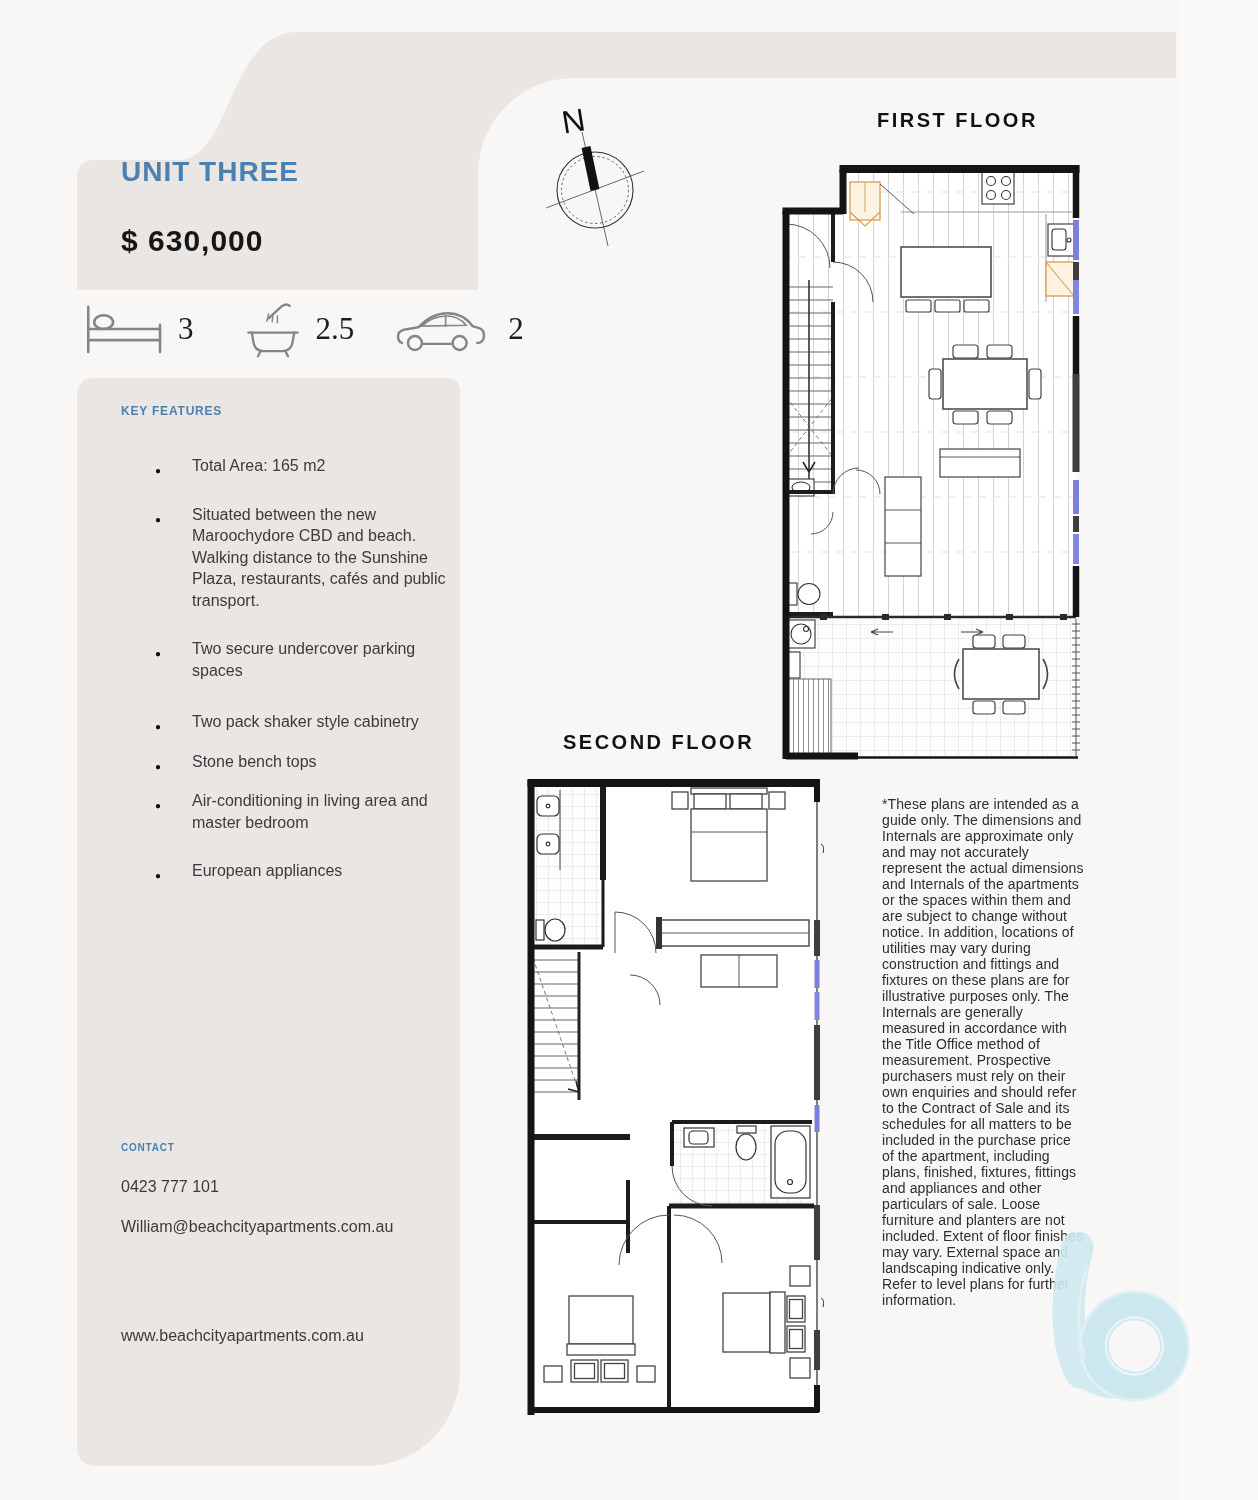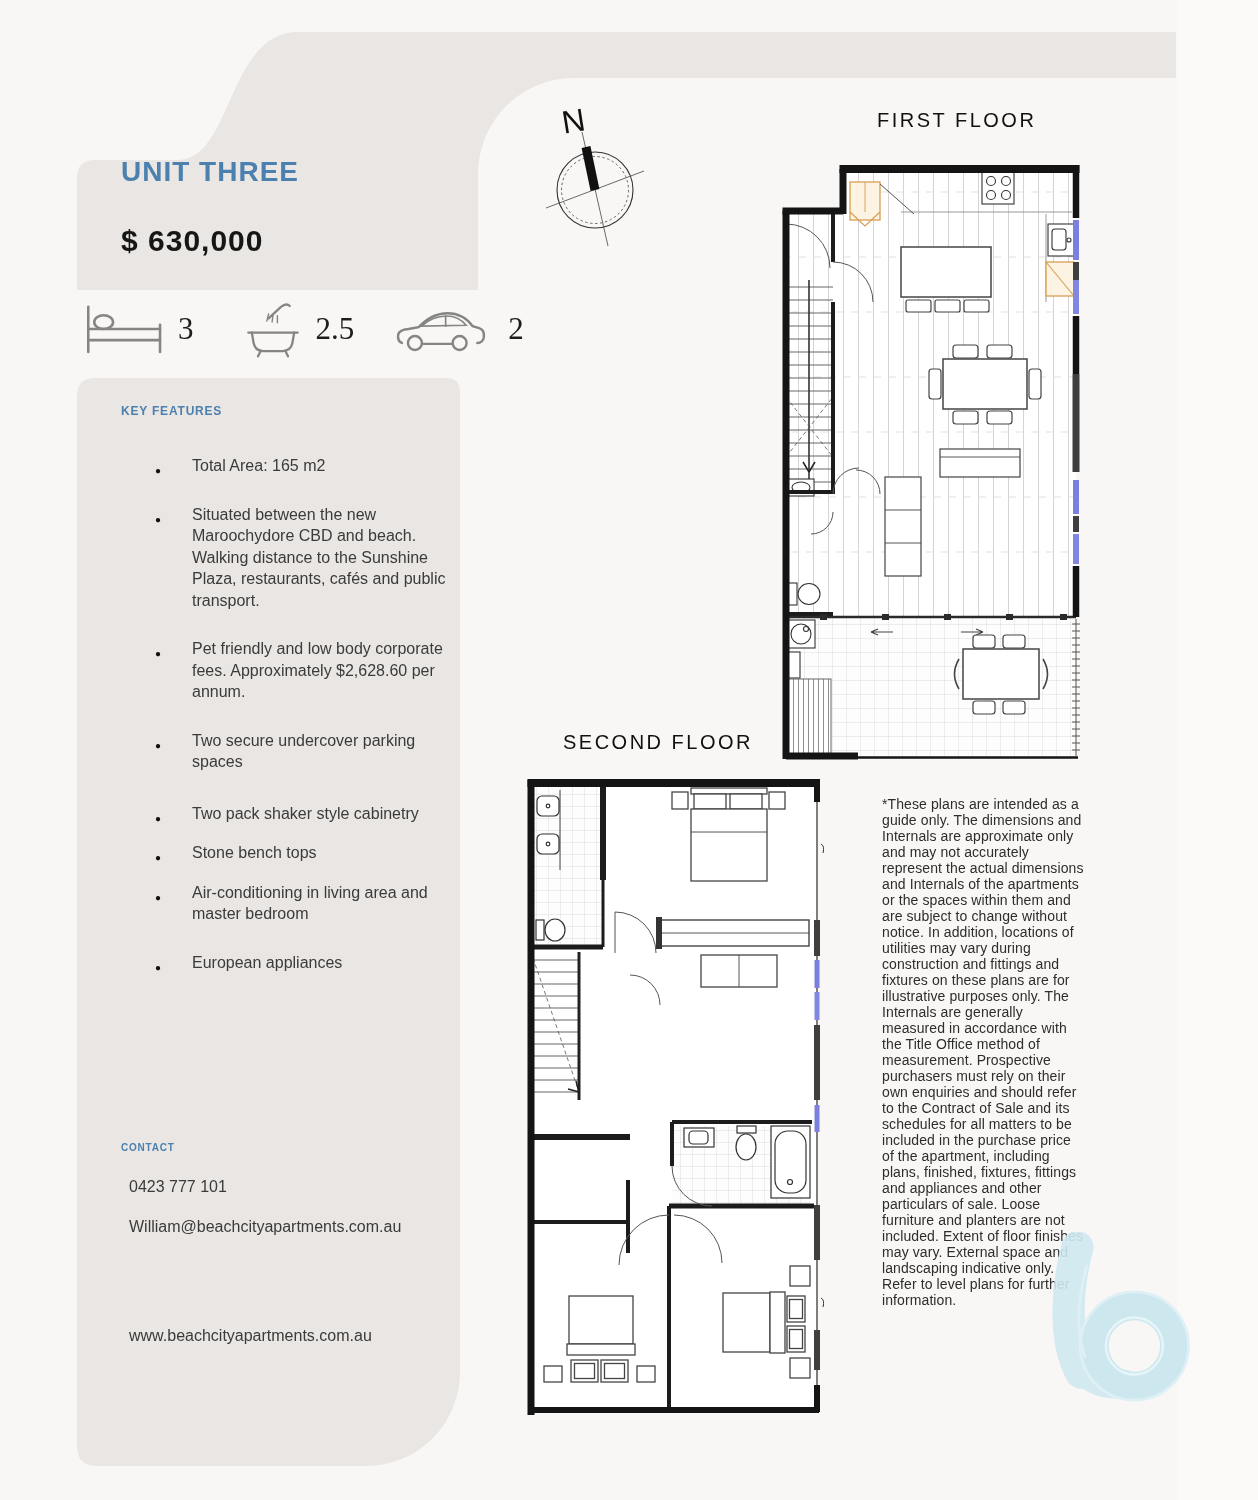--- a/index.html
+++ b/index.html
@@ -10,22 +10,22 @@
   .price{left:121px;top:224px;font-size:30px;font-weight:bold;letter-spacing:1px;color:#161616;}
   .stats{left:84px;top:298px;width:420px;height:62px;display:flex;align-items:center;}
   .stat-group{display:flex;align-items:center;}
   .stat-num{font-family:"Liberation Serif", serif;font-size:31px;color:#1d1d1d;margin-left:12px;}
   .kf-head{left:121px;top:404px;font-size:12px;font-weight:bold;letter-spacing:0.8px;color:#4c80af;}
   .kf-list{left:155px;top:455px;width:305px;margin:0;padding:0;list-style:none;}
   .kf-list li{position:relative;padding-left:37px;margin-bottom:27px;
               font-size:16px;line-height:21.5px;color:#3b3b3b;}
   .kf-list li::before{content:"\25CF";position:absolute;left:0;top:5px;font-size:10px;color:#111;}
   .contact-head{left:121px;top:1142px;font-size:10px;font-weight:bold;letter-spacing:0.8px;color:#4c80af;}
-  .contact-line{left:121px;font-size:16px;color:#3b3b3b;margin-left:8px;}
-  .floor-label{font-size:20px;font-weight:normal;letter-spacing:2.5px;color:#111;}
+  .contact-line{left:121px;font-size:16px;color:#3b3b3b;}
+  .floor-label{font-size:20px;font-weight:bold;letter-spacing:2.5px;color:#111;}
   .disclaimer{left:882px;top:796px;width:204px;font-size:14px;line-height:16px;
               letter-spacing:0.1px;color:#2d2d2d;}
 </style>
 </head>
 <body>
 
 <div class="page">
 
   <svg class="abs" style="left:0;top:0;" width="1258" height="1500">
     <rect x="1178" y="0" width="80" height="1500" fill="#fbfaf9"></rect>
@@ -67,21 +67,20 @@
         <path d="M31,45 H61"></path>
       </svg>
       <span class="stat-num" style="margin-left:20px;">2</span>
     </div>
   </div>
 
   <div class="abs kf-head">KEY FEATURES</div>
   <ul class="abs kf-list">
     <li>Total Area: 165 m2</li>
     <li>Situated between the new Maroochydore CBD and beach. Walking distance to the Sunshine Plaza, restaurants, cafés and public transport.</li>
-    <li>Pet friendly and low body corporate fees. Approximately $2,628.60 per annum.</li>
     <li style="margin-bottom:30px">Two secure undercover parking spaces</li>
     <li style="margin-bottom:18px">Two pack shaker style cabinetry</li>
     <li style="margin-bottom:18px">Stone bench tops</li>
     <li style="">Air-conditioning in living area and master bedroom</li>
     <li>European appliances</li>
   </ul>
 
   <div class="abs contact-head">CONTACT</div>
   <div class="abs contact-line" style="top:1178px;">0423 777 101</div>
   <div class="abs contact-line" style="top:1218px;text-align:right;">William@beachcityapartments.com.au</div>

